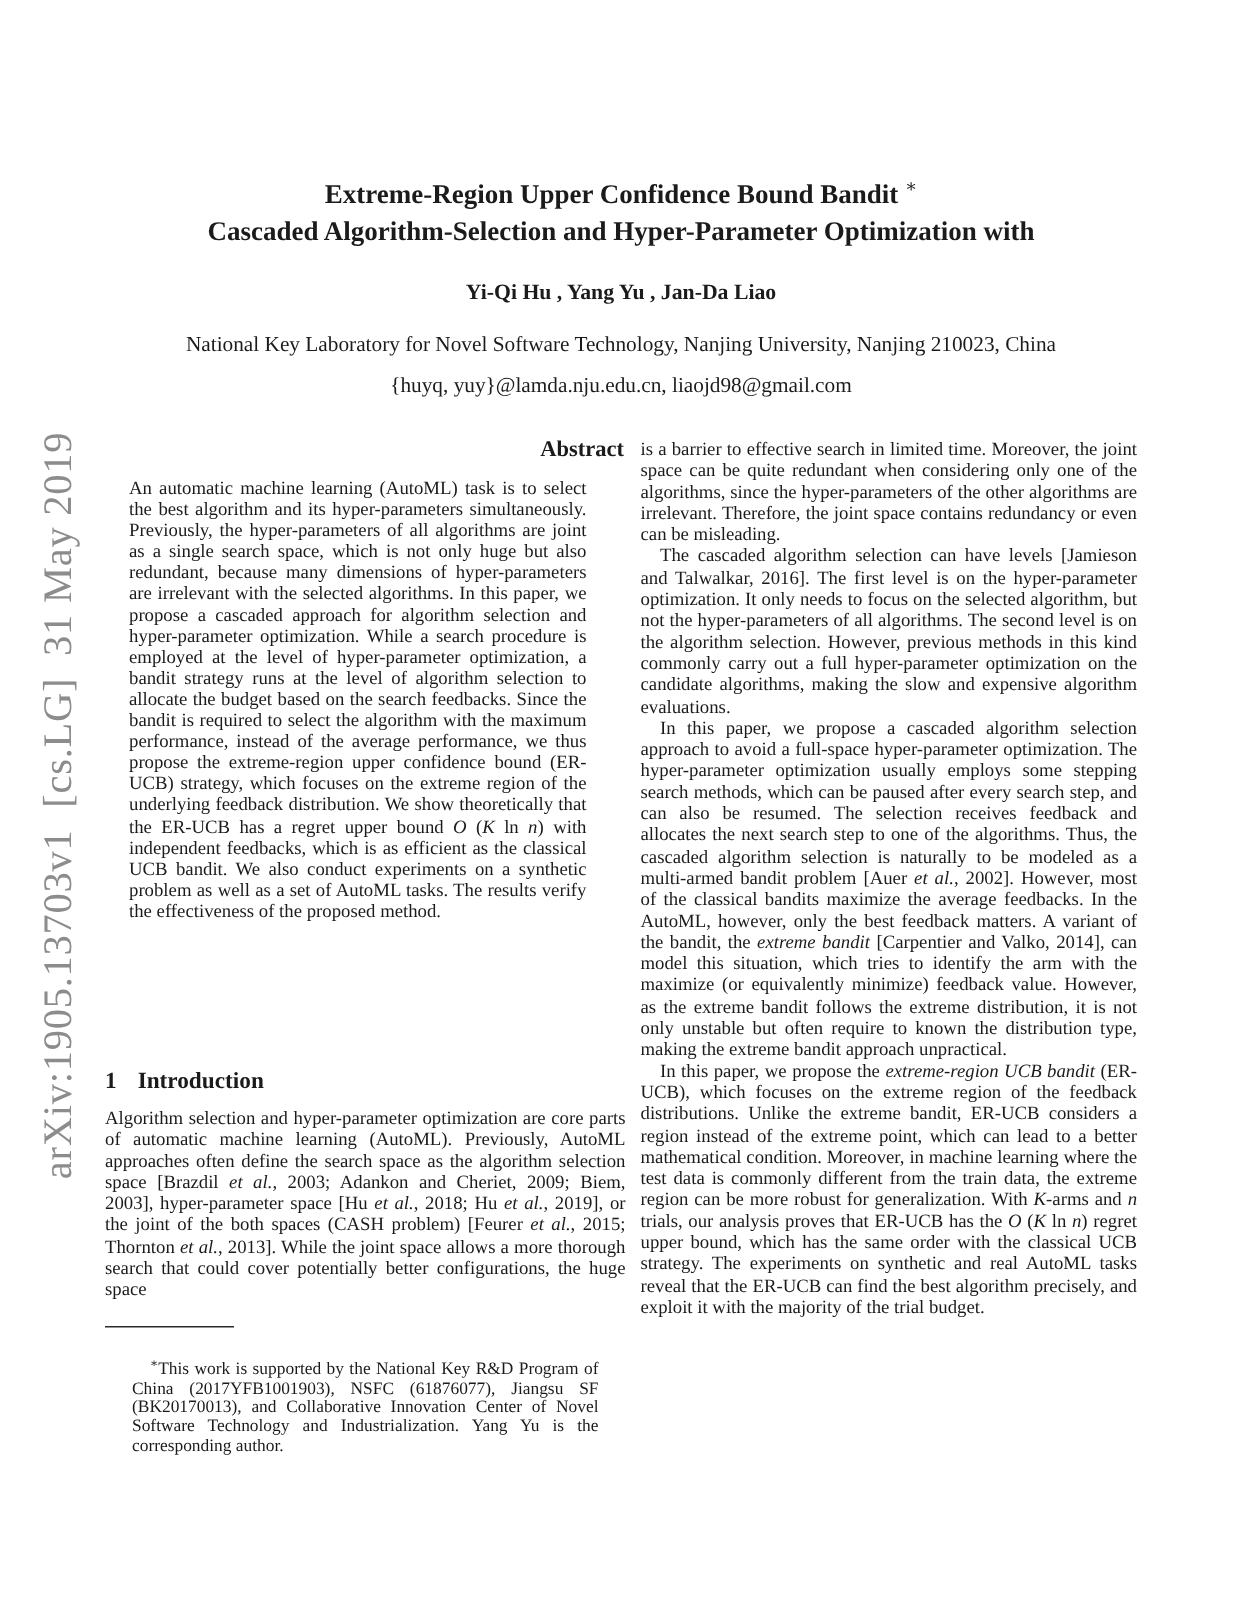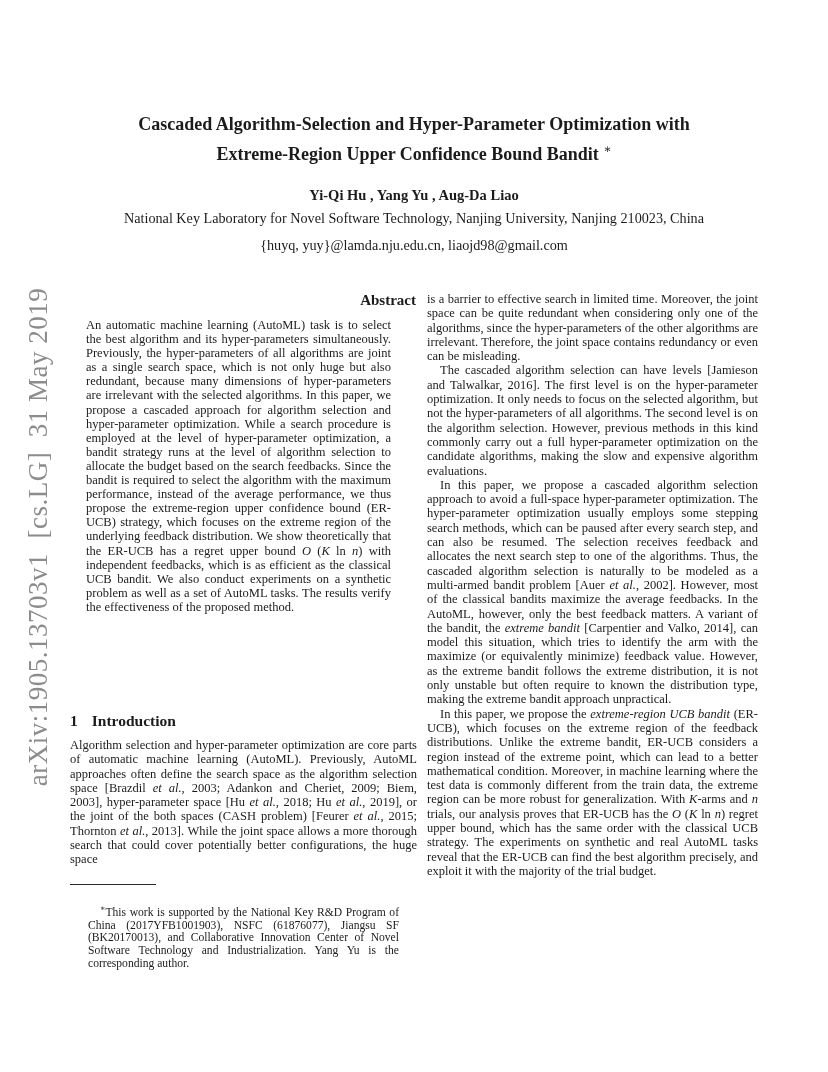--- a/index.html
+++ b/index.html
@@ -11,21 +11,21 @@
   .arxiv-strip {
     position:absolute; left:-229px; top:519px; width:534px; height:36px;
     transform:rotate(-90deg); transform-origin:50% 50%;
     text-align:center; line-height:36px; font-size:27px; color:#8c8c8c;
     white-space:pre; letter-spacing:0.5px;
   }
   .header { position:absolute; left:70px; top:112px; width:688px; text-align:center; }
   .title-line { font-size:18px; font-weight:bold; line-height:25px; }
   .title-line .star { font-weight:normal; font-size:12px; }
   .authors { margin-top:20px; font-size:14.5px; font-weight:bold; }
-  .affiliation { margin-top:6px; font-size:14.2px; }
+  .affiliation { margin-top:18px; font-size:14.2px; }
   .emails { margin-top:10px; font-size:14.2px; }
 
   .abstract-sec { position:absolute; left:70px; top:292px; width:346px; }
   .abstract-heading { text-align:right; font-weight:bold; font-size:15px; }
   .abstract-body {
     margin:9px 25px 0 16px; font-size:12.5px; line-height:14.1px;
     text-align:justify; hyphens:auto;
   }
 
   .intro-sec { position:absolute; left:70px; top:712px; width:347px; }
@@ -51,24 +51,24 @@
 </style>
 </head>
 <body>
 
 <div class="page">
 
   <div class="arxiv-strip">arXiv:1905.13703v1  [cs.LG]  31 May 2019</div>
 
   <header class="header">
     <div class="title">
+      <div class="title-line"><span>Extreme-Region Upper Confidence Bound Bandit </span><sup class="star">∗</sup></div>
       <div class="title-line">Cascaded Algorithm-Selection and Hyper-Parameter Optimization with</div>
-      <div class="title-line"><span>Extreme-Region Upper Confidence Bound Bandit </span><sup class="star">∗</sup></div>
     </div>
-    <div class="authors">Yi-Qi Hu ,  Yang Yu ,  Aug-Da Liao</div>
+    <div class="authors">Yi-Qi Hu ,  Yang Yu ,  Jan-Da Liao</div>
     <div class="affiliation">National Key Laboratory for Novel Software Technology, Nanjing University, Nanjing 210023, China</div>
     <div class="emails">{huyq, yuy}@lamda.nju.edu.cn, liaojd98@gmail.com</div>
   </header>
 
   <section class="abstract-sec">
     <div class="abstract-heading">Abstract</div>
     <p class="abstract-body"><span>An automatic machine learning (AutoML) task is to select the best algorithm and its hyper-parameters simultaneously. Previously, the hyper-parameters of all algorithms are joint as a single search space, which is not only huge but also redundant, because many dimensions of hyper-parameters are irrelevant with the selected algorithms. In this paper, we propose a cascaded approach for algorithm selection and hyper-parameter optimization. While a search procedure is employed at the level of hyper-parameter optimization, a bandit strategy runs at the level of algorithm selection to allocate the budget based on the search feedbacks. Since the bandit is required to select the algorithm with the maximum performance, instead of the average performance, we thus propose the extreme-region upper confidence bound (ER-UCB) strategy, which focuses on the extreme region of the underlying feedback distribution. We show theoretically that the ER-UCB has a regret upper bound </span><span class="it">O</span><span> (</span><span class="it">K</span><span> ln </span><span class="it">n</span><span>) with independent feedbacks, which is as efficient as the classical UCB bandit. We also conduct experiments on a synthetic problem as well as a set of AutoML tasks. The results verify the effectiveness of the proposed method.</span></p>
   </section>
 
   <section class="intro-sec">

